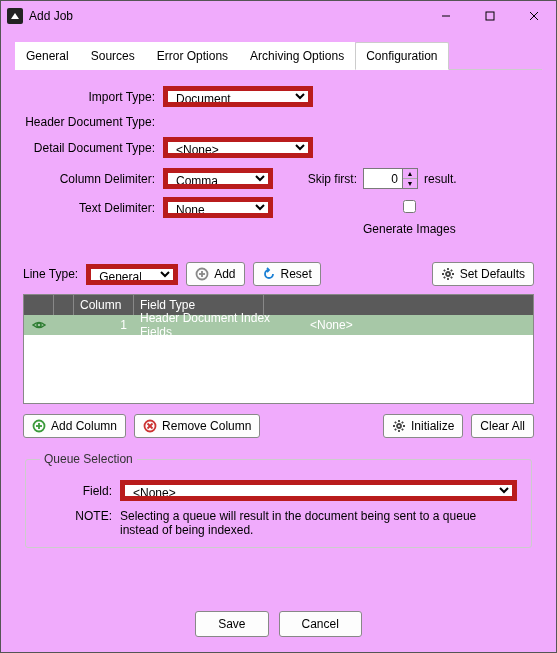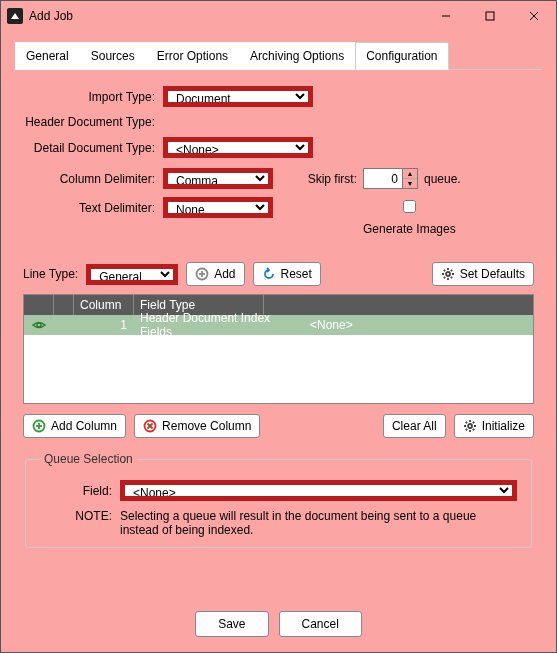--- a/index.html
+++ b/index.html
@@ -1,17 +1,17 @@
 <!DOCTYPE html>
 <html><head>
 <meta charset="utf-8">
 <style>
   * { box-sizing: border-box; font-family: "Segoe UI", Tahoma, sans-serif; font-size: 12px; }
   body { margin: 0; background: #fff; color: #000; }
-  .window { width: 557px; height: 653px; border: 1px solid #555; background: #fca5a5; display: flex; flex-direction: column; position: relative; }
+  .window { width: 557px; height: 653px; border: 1px solid #555; background: #f0abfc; display: flex; flex-direction: column; position: relative; }
   .titlebar { height: 30px; display: flex; align-items: center; padding: 0 0 0 6px; }
   .titlebar-icon { width: 16px; height: 16px; background: #222; border-radius: 2px; margin-right: 6px; display:flex; align-items:center; justify-content:center;}
   .titlebar-icon svg { width:10px; height:10px; }
   .titlebar-title { flex: 0 0 auto; }
   .titlebar-spacer { flex: 1; }
   .winbtn { width: 44px; height: 30px; display: flex; align-items: center; justify-content: center; }
   .winbtn svg { width: 10px; height: 10px; stroke: #000; stroke-width: 1; fill: none; }
   .content { flex: 1; padding: 10px 14px 0 14px; display: flex; flex-direction: column; }
   .tabs { display: flex; border-bottom: 1px solid #ccc; }
   .tab { padding: 6px 10px 6px 10px; border: 1px solid transparent; border-bottom: none; cursor: default; position: relative; top: 1px; background:#fff;}
@@ -142,21 +142,21 @@
         <div class="right">
           <div class="form-row">
             <label class="lbl2">Skip first:</label>
             <div class="spin">
               <input type="text" value="0" style="">
               <div class="arrows">
                   <div>▲</div>
                   <div>▼</div>
                 </div>
             </div>
-            <span style="margin-left:6px">queue.</span>
+            <span style="margin-left:6px">result.</span>
           </div>
           <div class="form-row">
             <label class="lbl2"></label>
             <div class="chk">
               <input type="checkbox" style="">
               <span>Generate Images</span>
             </div>
           </div>
         </div>
       </div>
@@ -224,28 +224,28 @@
         <div class="btn">
           <svg viewBox="0 0 14 14">
               <circle class="red" cx="7" cy="7" r="5.5"></circle>
               <line class="red" x1="4.5" y1="4.5" x2="9.5" y2="9.5"></line>
               <line class="red" x1="9.5" y1="4.5" x2="4.5" y2="9.5"></line>
             </svg>
           <span>Remove Column</span>
         </div>
         <div class="spacer"></div>
         <div class="btn">
-          <span>Clear All</span>
-        </div>
-        <div class="btn">
           <svg viewBox="0 0 14 14">
               <circle class="dark" cx="7" cy="7" r="2"></circle>
               <path class="dark" d="M7 1 L7 3 M7 11 L7 13 M1 7 L3 7 M11 7 L13 7 M2.8 2.8 L4.2 4.2 M9.8 9.8 L11.2 11.2 M11.2 2.8 L9.8 4.2 M4.2 9.8 L2.8 11.2"></path>
             </svg>
           <span>Initialize</span>
+        </div>
+        <div class="btn">
+          <span>Clear All</span>
         </div>
       </div>
 
       <fieldset>
         <legend>Queue Selection</legend>
         <div class="queue-row">
           <label>Field:</label>
           <select><option>&lt;None&gt;</option></select>
         </div>
         <div class="note-row">

